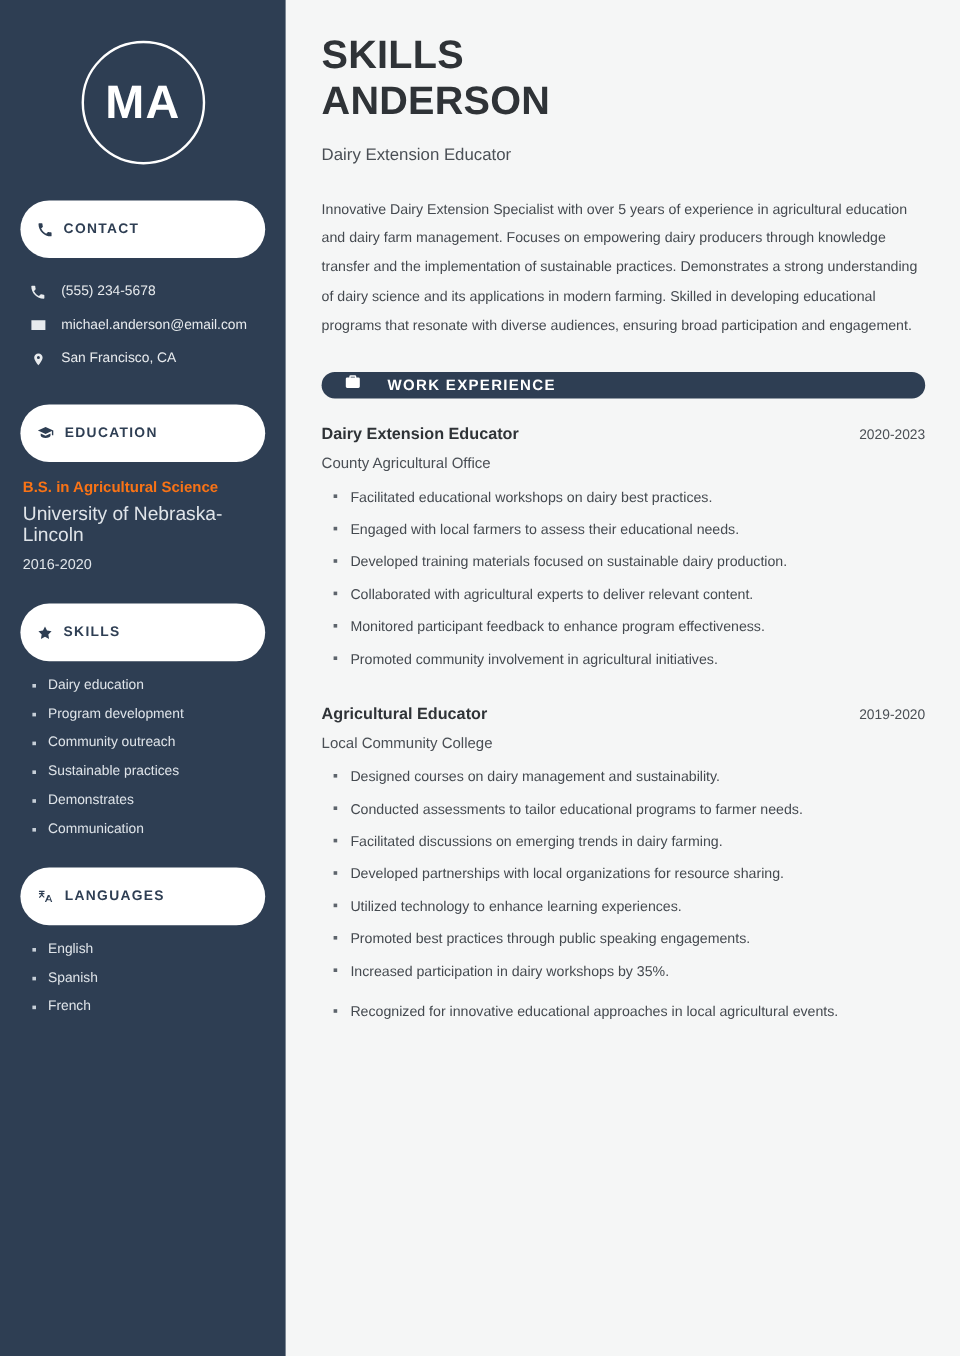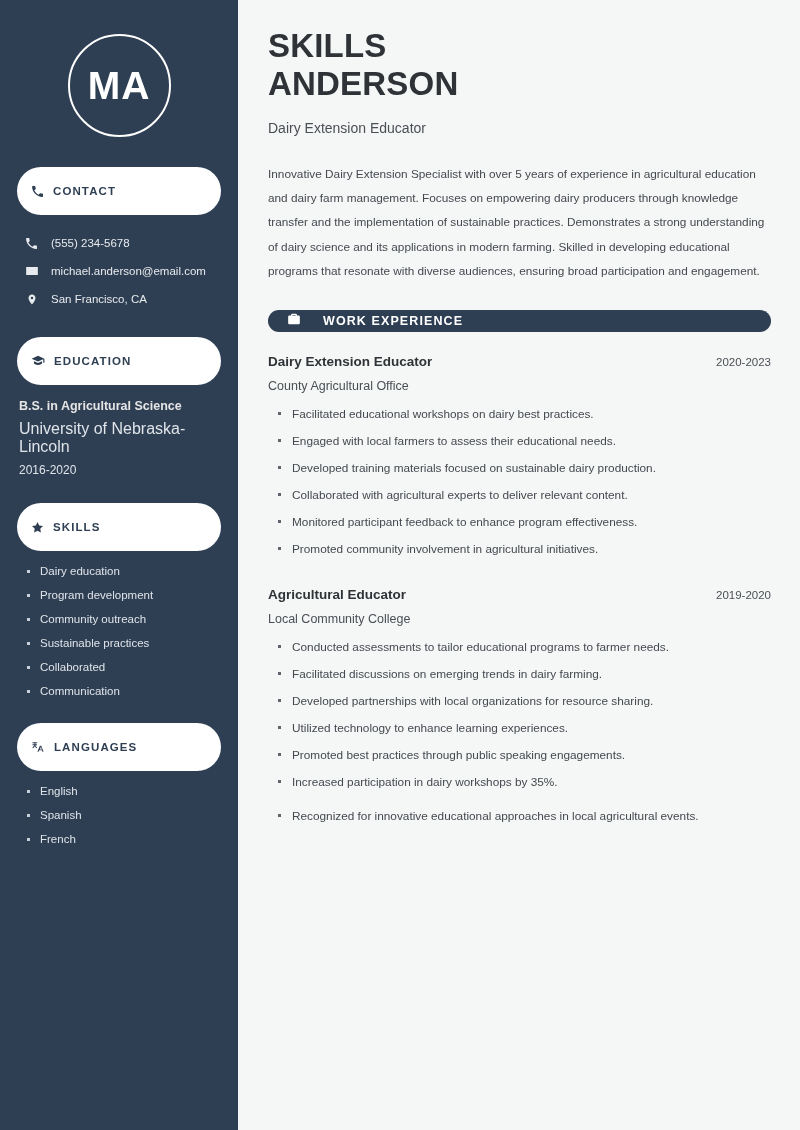--- a/index.html
+++ b/index.html
@@ -81,21 +81,21 @@
   }
   .contact-row .ic {
     width: 15px;
     display: flex;
     justify-content: center;
     flex: 0 0 15px;
   }
 
   .edu-block { padding-left: 2px; margin-bottom: 26px; }
   .edu-degree {
-    color: #e5e5e5;
+    color: #f97316;
     font-size: 12.5px;
     font-weight: bold;
     margin-bottom: 7px;
   }
   .edu-school {
     color: #dfe4e9;
     font-size: 16px;
     margin-bottom: 7px;
   }
   .edu-years {
@@ -286,21 +286,21 @@
         </svg>
       </span>
       <span class="pill-label">SKILLS</span>
     </div>
 
     <ul class="side-list">
       <li>Dairy education</li>
       <li>Program development</li>
       <li>Community outreach</li>
       <li>Sustainable practices</li>
-      <li>Collaborated</li>
+      <li>Demonstrates</li>
       <li>Communication</li>
     </ul>
 
     <div class="pill-light">
       <span>
         <svg width="14" height="14" viewBox="0 0 24 24" fill="#2e3e53">
           <path d="M2.5 4h8v1.6H7.6v1.7h2.6v1.5H7.5c.5 1.5 1.6 2.9 3.1 3.9l-.9 1.4c-1.4-1-2.5-2.2-3.1-3.5-.7 1.4-1.9 2.7-3.4 3.7l-.9-1.4c1.6-1 2.8-2.4 3.3-4.1H2.5V7.3h3.4V5.6H2.5V4z"></path>
           <path d="M15.2 10h2.4l3.9 10h-1.9l-.9-2.4h-4.6L12.9 20H11l4.2-10zm.1 6.1h3.3l-1.6-4.4-1.7 4.4z"></path>
         </svg>
       </span>
@@ -353,20 +353,21 @@
 
     <div class="entry-gap"></div>
 
     <div class="entry">
       <div class="entry-head">
         <span class="entry-role">Agricultural Educator</span>
         <span class="entry-dates">2019-2020</span>
       </div>
       <div class="entry-org">Local Community College</div>
       <ul class="main-list">
+        <li>Designed courses on dairy management and sustainability.</li>
         <li>Conducted assessments to tailor educational programs to farmer needs.</li>
         <li>Facilitated discussions on emerging trends in dairy farming.</li>
         <li>Developed partnerships with local organizations for resource sharing.</li>
         <li>Utilized technology to enhance learning experiences.</li>
         <li>Promoted best practices through public speaking engagements.</li>
       </ul>
     </div>
 
 
     <ul class="main-list ach-list">

